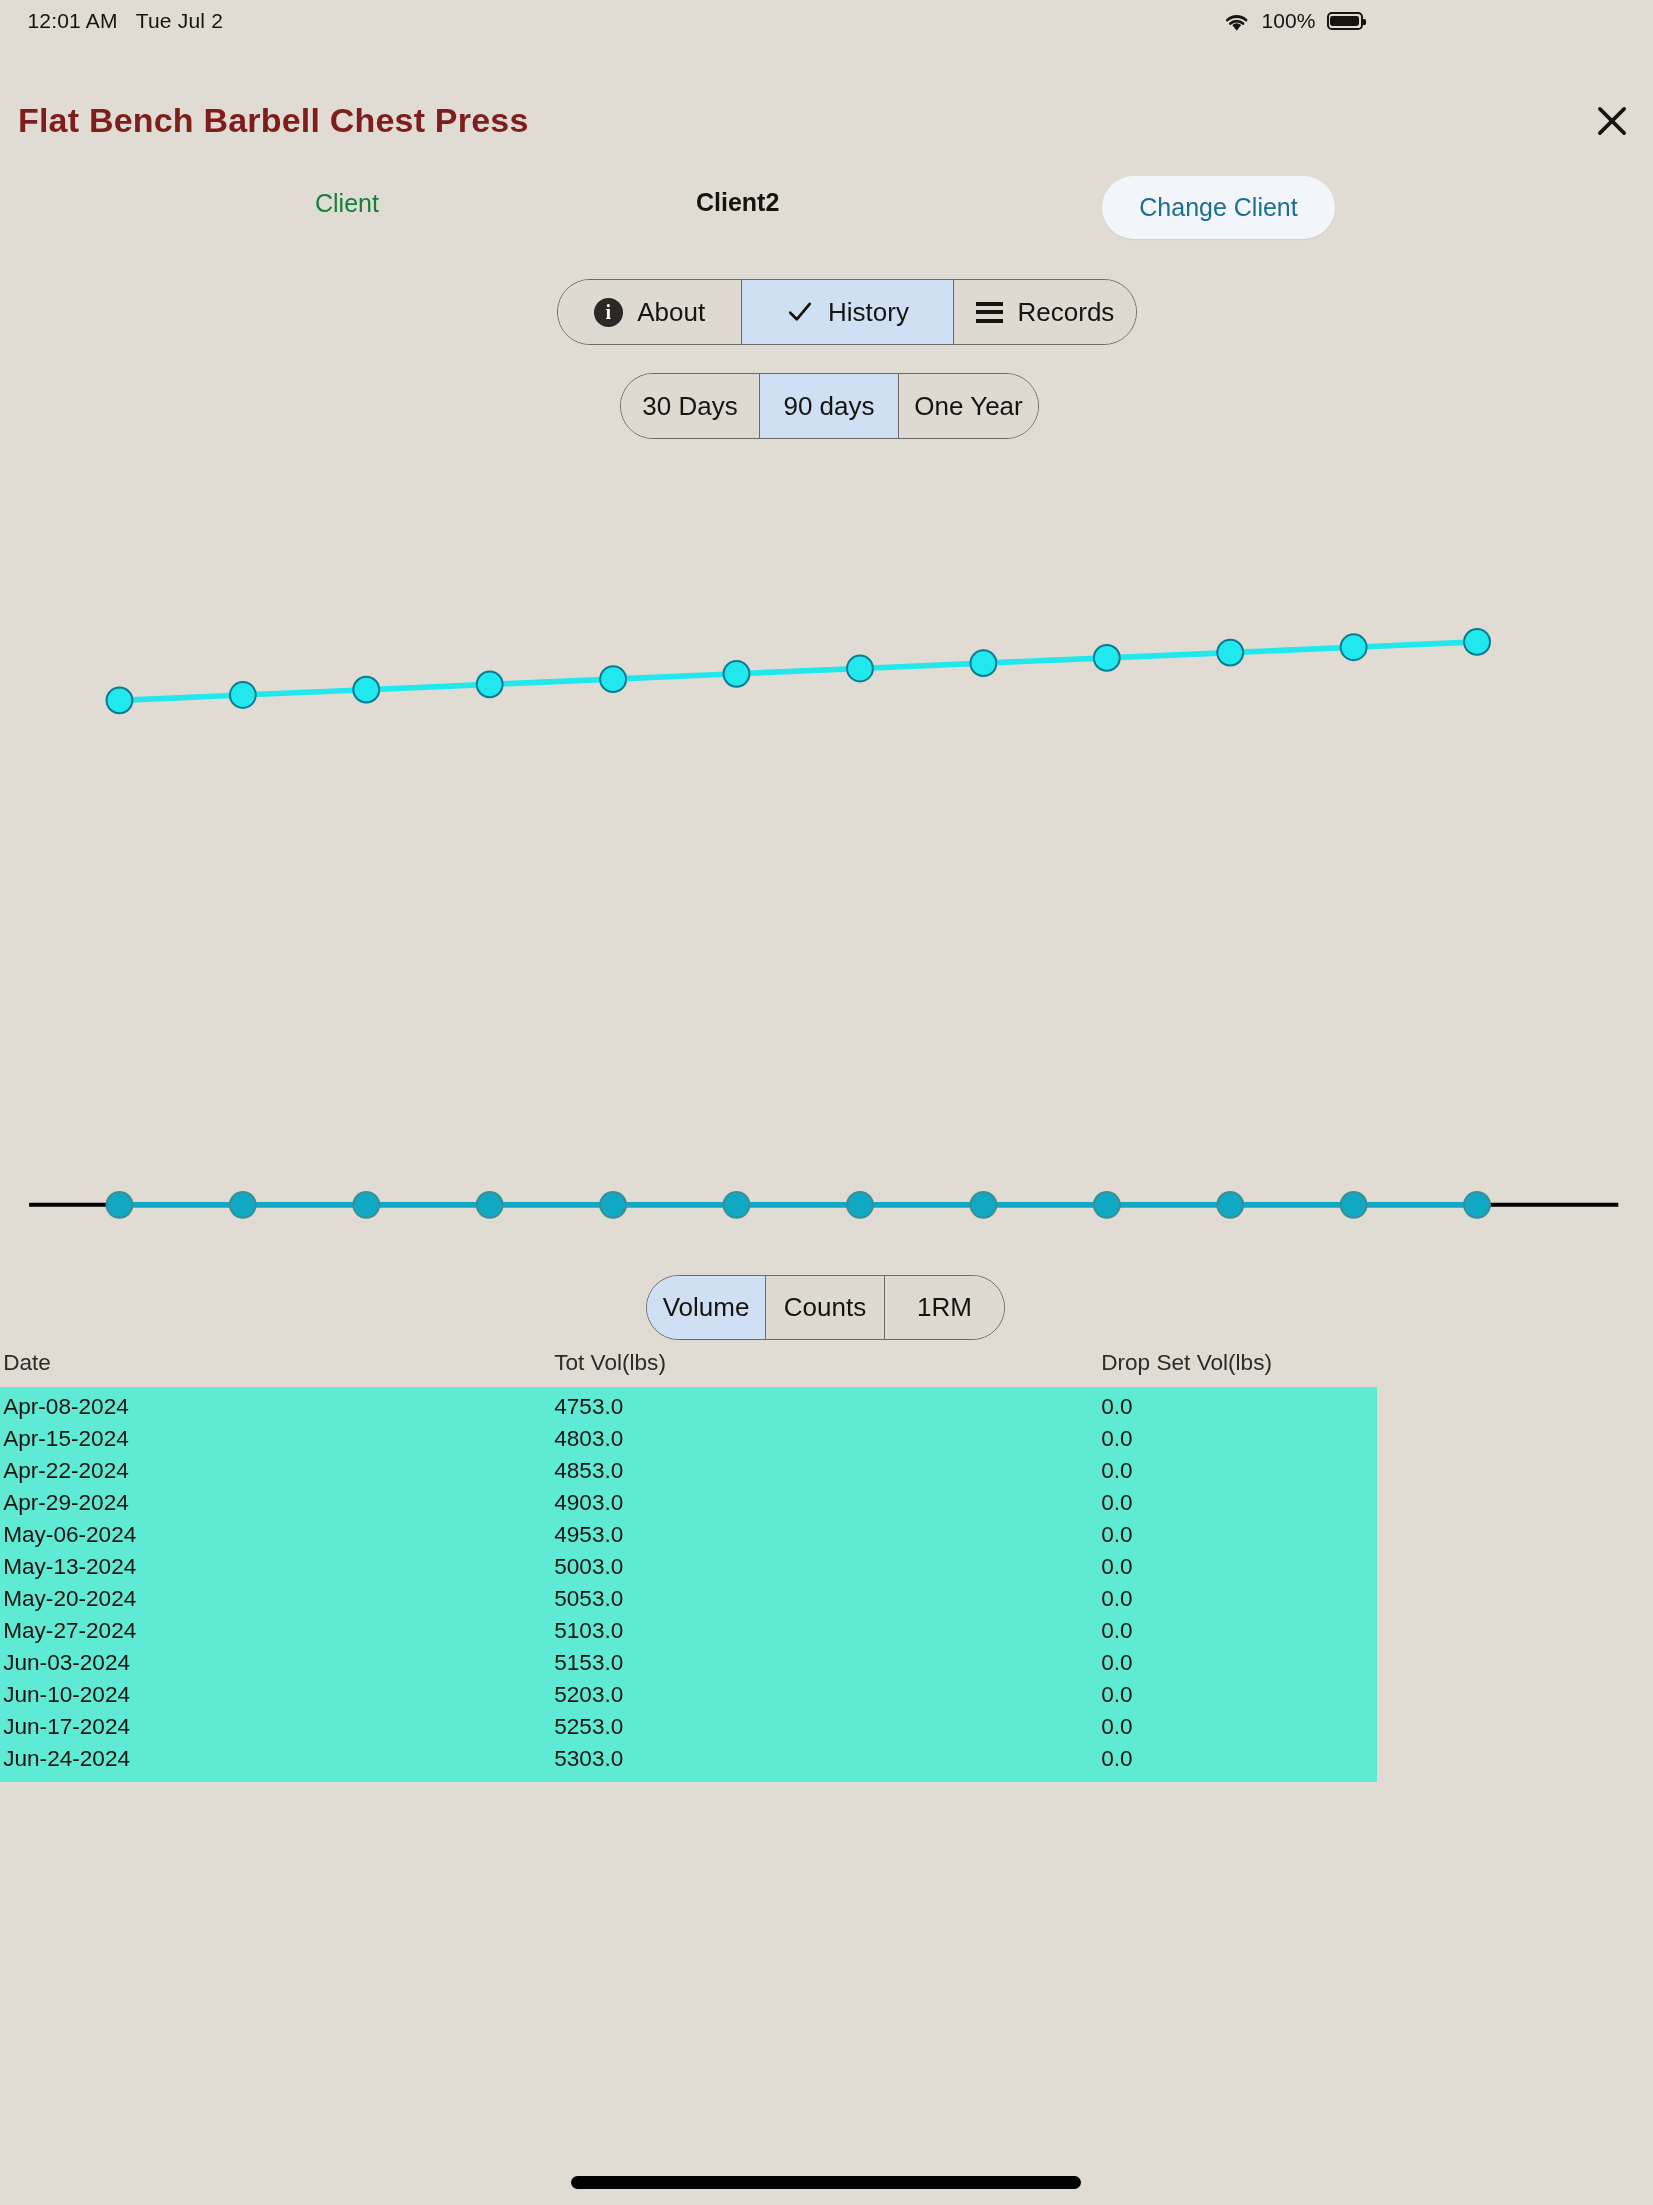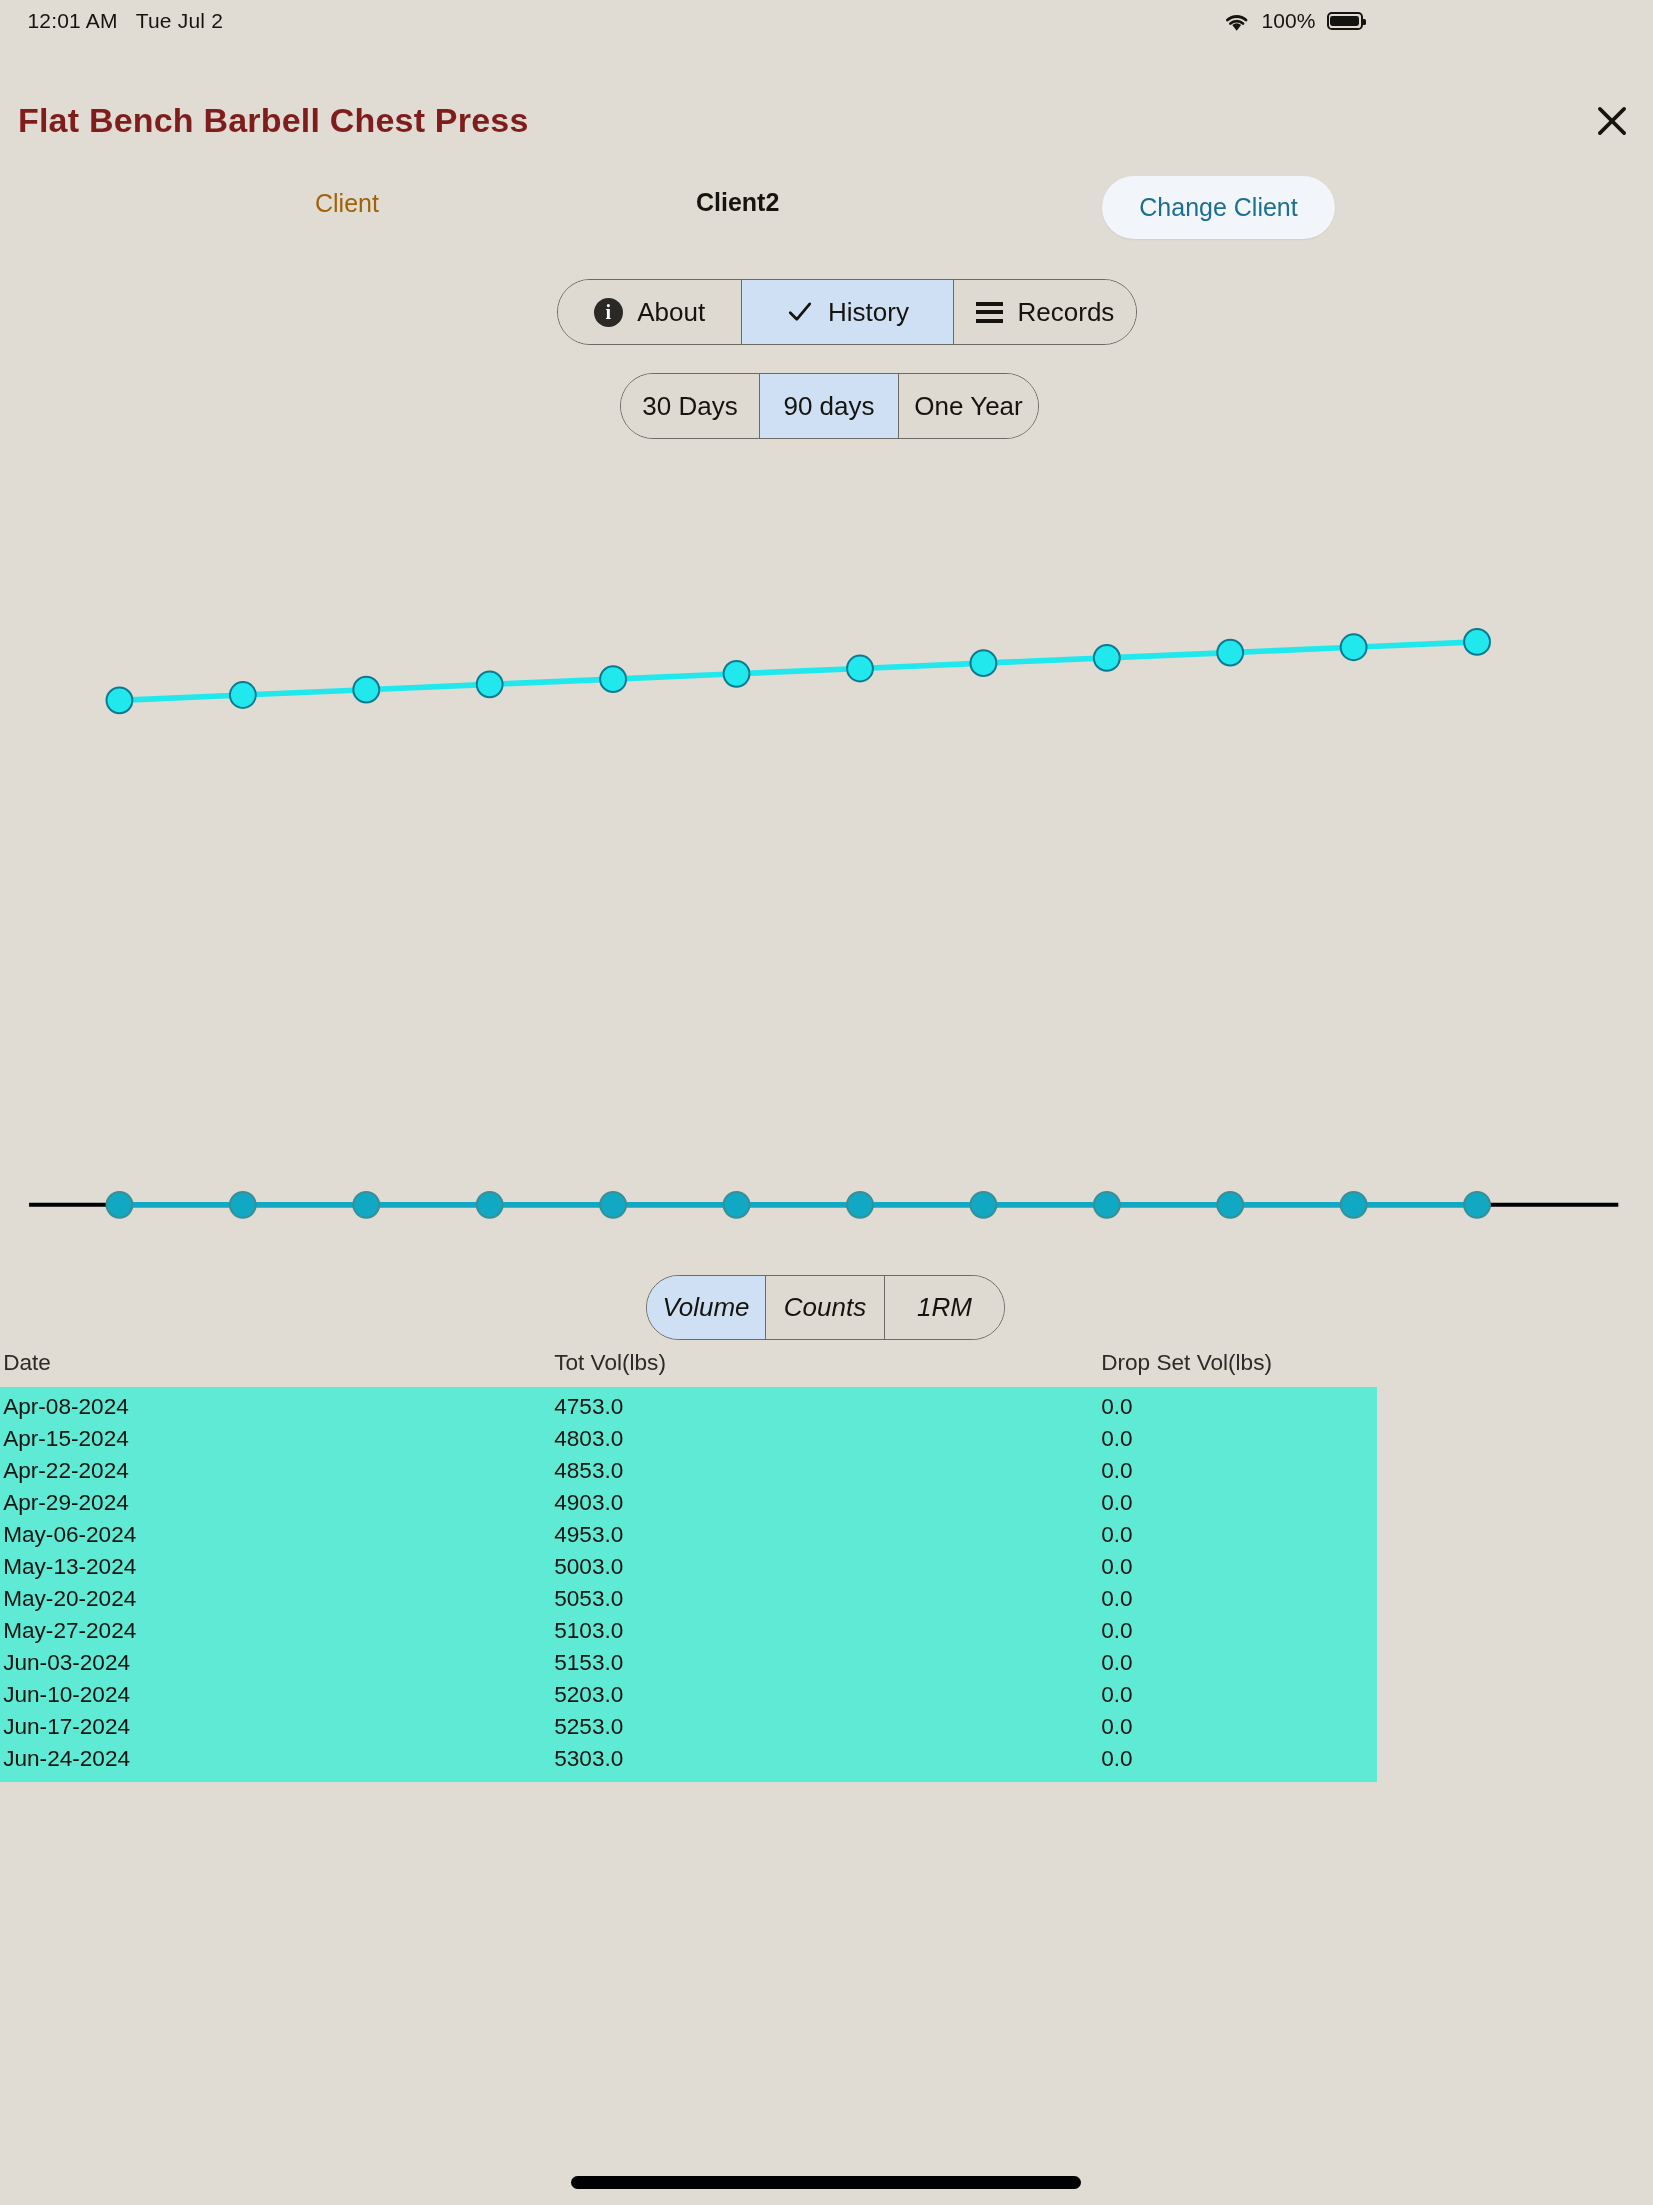--- a/index.html
+++ b/index.html
@@ -45,21 +45,21 @@
     cursor: pointer;
   }
   .close-btn svg { display:block; }
 
   
   .client-row {
     position: absolute; top: 176px; left: 0; width: 1653px; height: 65px;
   }
   .client-label {
     position: absolute; left: 315px; top: 13px;
-    font-size: 25px; color: #a16207;
+    font-size: 25px; color: #15803d;
   }
   .client-value {
     position: absolute; left: 696px; top: 12px;
     font-size: 25px; font-weight: bold; color: #15140f;
   }
   .change-client {
     position: absolute; left: 1102px; top: 0;
     width: 233px; height: 63px; border-radius: 31.5px;
     background: #f2f5f9;
     display: flex; align-items: center; justify-content: center;
@@ -84,21 +84,21 @@
   .seg-item.selected { background: #cfe0f5; }
 
   #tabs-seg { top: 279px; left: 557px; height: 66px; }
   #tabs-seg .seg-item:nth-child(1) { width: 184px; }
   #tabs-seg .seg-item:nth-child(2) { width: 212px; }
   #tabs-seg .seg-item:nth-child(3) { width: 182px; }
 
   #range-seg { top: 373px; left: 620px; height: 66px; }
   #range-seg .seg-item { width: 139px; }
 
-  #metric-seg { top: 1275px; left: 646px; height: 65px; font-style: italic; }
+  #metric-seg { top: 1275px; left: 646px; height: 65px; }
   #metric-seg .seg-item { width: 69px; }
   #metric-seg .seg-item:nth-child(1) { width: 119px; }
   #metric-seg .seg-item:nth-child(2) { width: 119px; }
   #metric-seg .seg-item:nth-child(3) { width: 119px; }
 
   .info-icon {
     width: 29px; height: 29px; border-radius: 50%;
     background: #2a2925; color: #ffffff;
     display: flex; align-items: center; justify-content: center;
     font-size: 20px; font-weight: bold; font-family: "Liberation Serif", serif;

